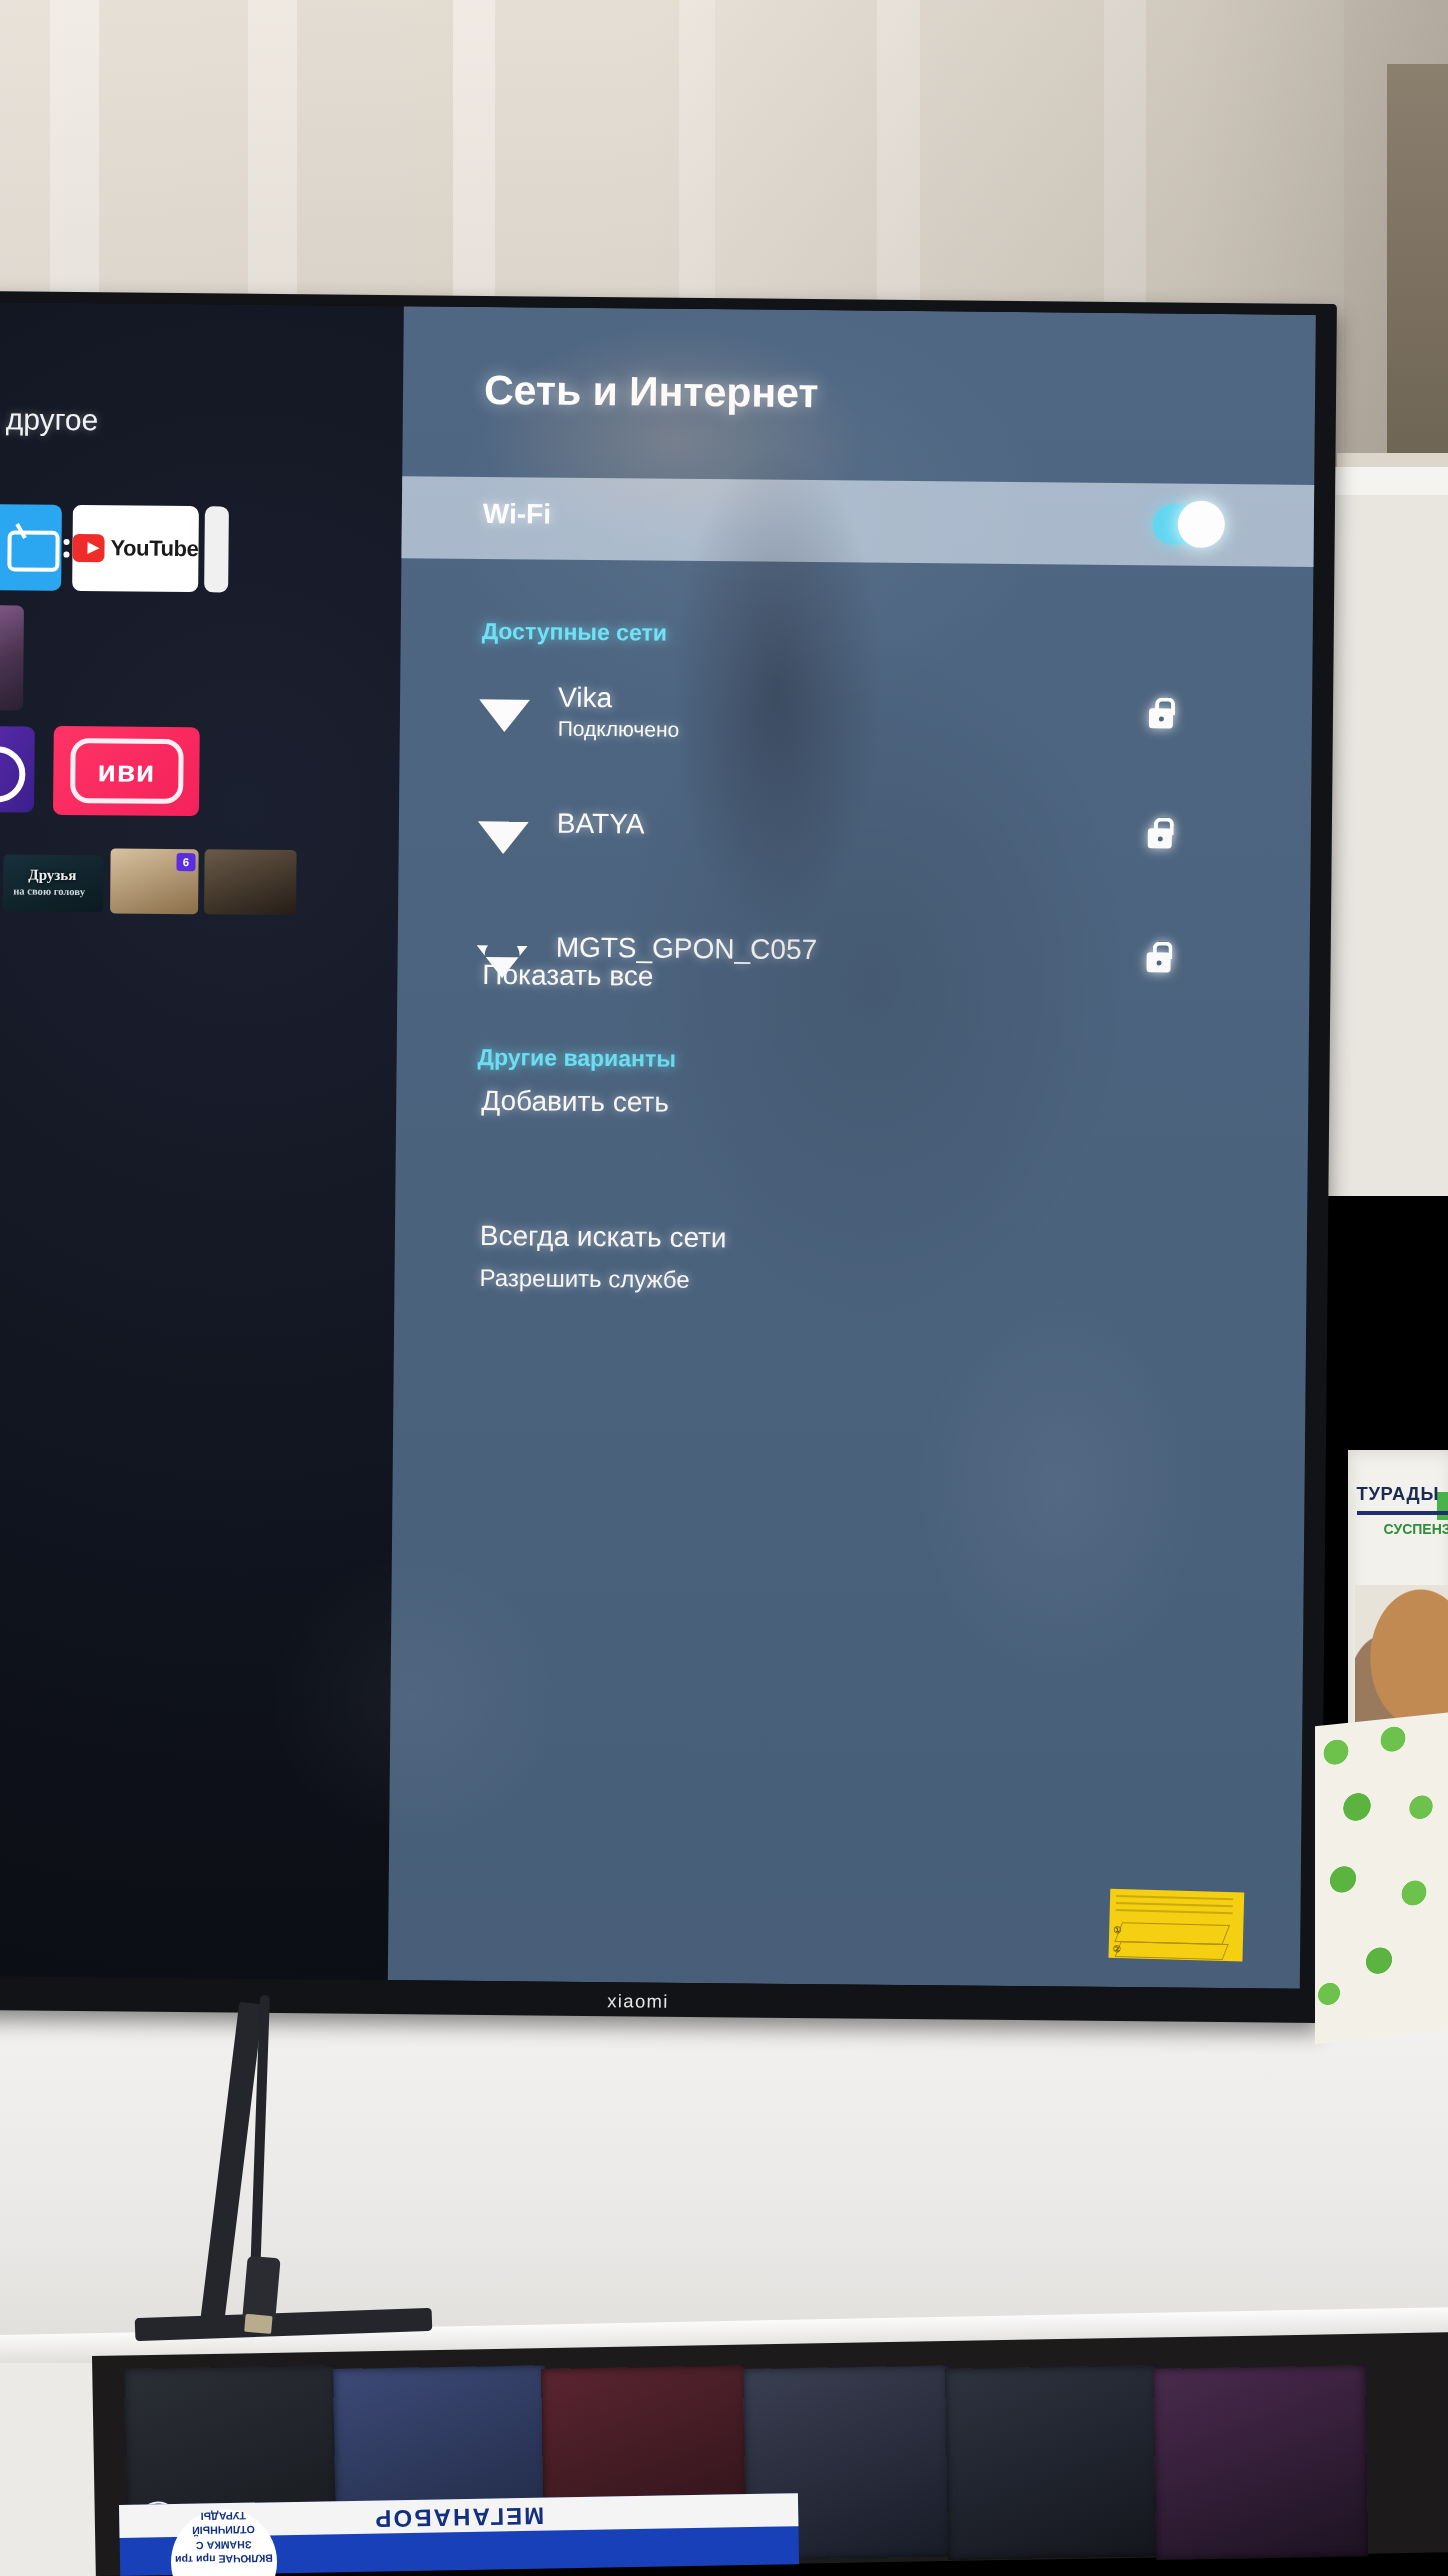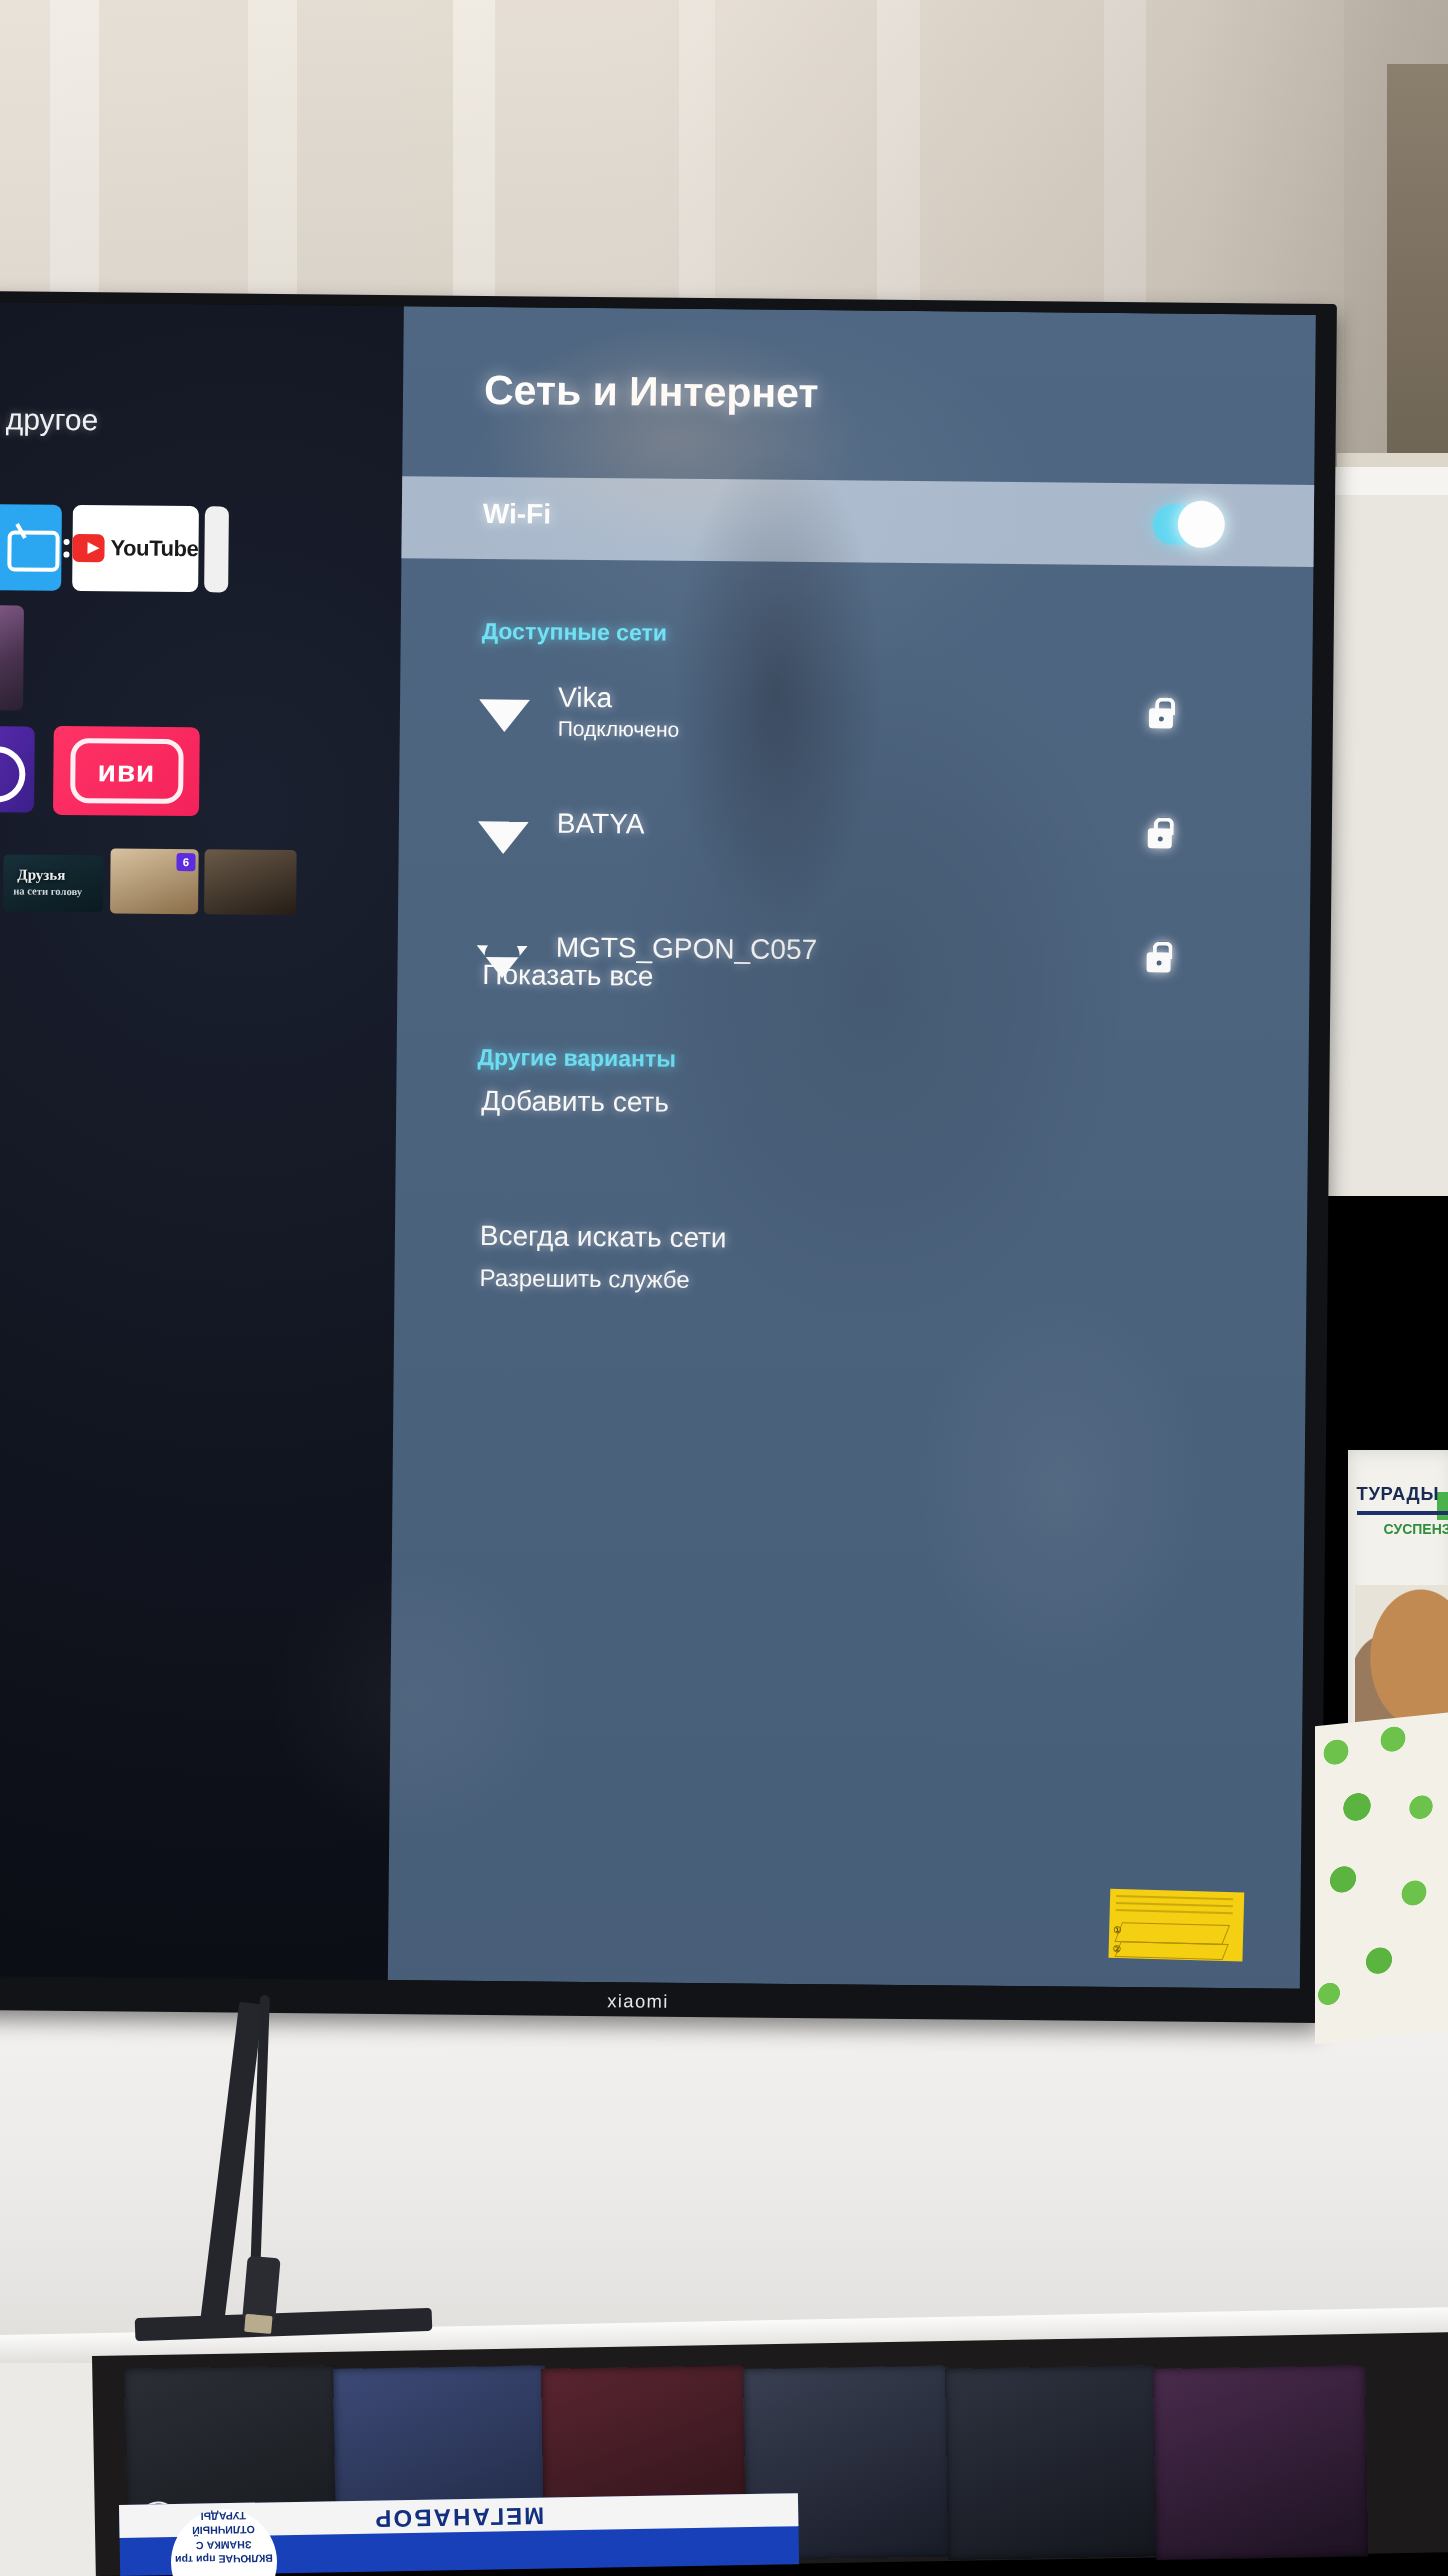--- a/index.html
+++ b/index.html
@@ -116,21 +116,21 @@
   .tile-mov{left:-37px;top:303px;width:82px;height:105px;border-radius:7px;
      background:linear-gradient(150deg,#9b6ba0,#4a3350 60%,#2a2030);}
   .tile-purple{left:-42px;top:424px;width:99px;height:86px;border-radius:8.5px;background:linear-gradient(120deg,#6a2fc0,#3a1f8a);}
   .tile-purple .o{position:absolute;left:34px;top:20px;width:44px;height:44px;border:6.4px solid #fff;border-radius:50%;}
   .tile-ivi{left:76px;top:423px;width:146px;height:89px;border-radius:8.5px;background:linear-gradient(135deg,#ff3366,#f4225a);
      display:flex;align-items:center;justify-content:center;}
   .ivi-box{width:103px;height:55px;border:5px solid rgba(255,255,255,.92);border-radius:18.4px;display:flex;align-items:center;justify-content:center;}
   .ivi-txt{color:#fff;font:900 30px "Liberation Sans",sans-serif;letter-spacing:0.7px;}
   .thumb{position:absolute;border-radius:5px;}
   .th1{left:27px;top:552px;width:100px;height:57px;background:linear-gradient(160deg,#17303a,#0b1a20);}
-  .th1 .t{position:absolute;left:14px;top:11.3px;color:#e9eef0;font:700 15px "Liberation Serif",serif;text-shadow:0 0 4.2px #000;}
+  .th1 .t{position:absolute;left:25px;top:11.3px;color:#e9eef0;font:700 15px "Liberation Serif",serif;text-shadow:0 0 4.2px #000;}
   .th1 .t2{position:absolute;left:10px;top:31px;color:#cfd8dc;font:700 10.6px "Liberation Serif",serif;}
   .th2{left:134px;top:545px;width:88px;height:65px;background:linear-gradient(160deg,#d8c2a0,#8a6d49);}
   .th2 .badge{position:absolute;right:3.5px;top:3.5px;width:18.4px;height:18.4px;border-radius:3.5px;background:#5b2ce0;
      color:#fff;font:700 11.3px "Liberation Sans",sans-serif;display:flex;align-items:center;justify-content:center;}
   .th3{left:228px;top:545px;width:92px;height:65px;background:linear-gradient(160deg,#6a5a48,#241c16);}
 
   
   .panel{position:absolute;left:422px;top:0;width:913px;height:1674px;background:#4c6480;}
   .panel-shade{position:absolute;inset:0;
      background:radial-gradient(ellipse 439px 297px at 38% 12%,rgba(255,255,255,.055),transparent 70%),
@@ -284,21 +284,21 @@
           <div class="o"></div>
         </div>
         <div class="tile tile-ivi">
           <div class="ivi-box">
             <span class="ivi-txt">иви</span>
           </div>
         </div>
 
         <div class="thumb th1">
           <div class="t">Друзья</div>
-          <div class="t2">на сети голову</div>
+          <div class="t2">на свою голову</div>
         </div>
         <div class="thumb th2">
           <div class="badge">6</div>
         </div>
         <div class="thumb th3"></div>
       </div>
 
       <div class="panel">
 
         <div class="panel-title">Сеть и Интернет</div>

